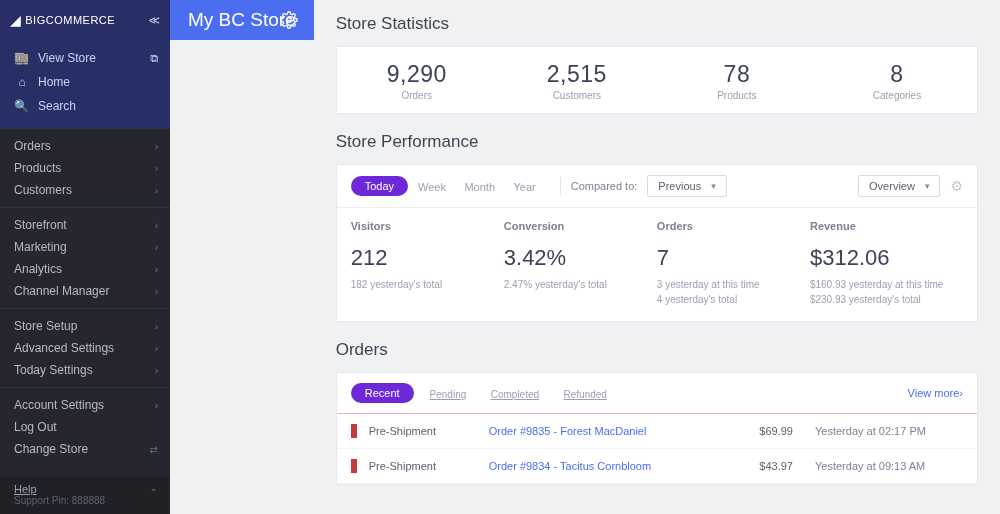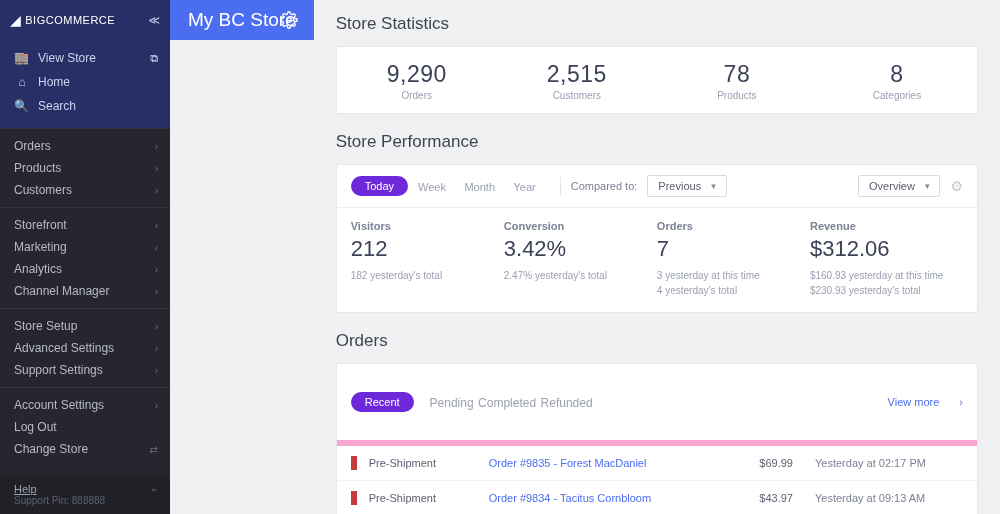--- a/index.html
+++ b/index.html
@@ -37,26 +37,26 @@
 .pill { background: #6d28d9; color: #fff; border-radius: 12px; padding: 4px 14px; font-size: 11px; cursor: pointer; }
 .perf-range span { font-size: 11px; color: #9ba0b0; margin-right: 14px; cursor: pointer; }
 .perf-sep { width: 1px; height: 18px; background: #e2e4eb; }
 .perf-comp { font-size: 11px; color: #7c8194; }
 .dd { border: 1px solid #d9dbe3; padding: 4px 10px; font-size: 11px; color: #5c6070; border-radius: 2px; cursor: pointer; display: inline-flex; align-items: center; gap: 10px; }
 .dd .car { font-size: 9px; color: #888; }
 .perf-right { margin-left: auto; display: flex; align-items: center; gap: 10px; }
 .gear2 { color: #c5c8d2; font-size: 14px; cursor: pointer; }
 .perf-body { display: flex; padding: 12px 14px 14px; }
 .metric { flex: 1; }
-.metric .mlab { font-size: 11px; color: #7c8194; font-weight: 600; margin-bottom: 4px; }
+.metric .mlab { font-size: 11px; color: #7c8194; font-weight: 600; margin-bottom: 13px; }
 .metric .mval { font-size: 22px; color: #3c4257; margin-bottom: 6px; }
 .metric .msub { font-size: 10px; color: #9ba0b0; line-height: 1.5; }
-.orders-head { display: flex; align-items: center; padding: 28px 14px; border-bottom: 6px solid #f9a8d4; gap: 16px; }
-.orders-head .tabs span { font-size: 12px; color: #9ba0b0; margin-right: 0; cursor: pointer; }
-.orders-head .more { margin-left: auto; font-size: 11px; color: #4b6df0; cursor: pointer; display: flex; align-items: center; gap: 20px; justify-content: center; }
+.orders-head { display: flex; align-items: center; padding: 10px 14px; border-bottom: 1px solid #f9a8d4; gap: 16px; }
+.orders-head .tabs span { font-size: 10px; color: #9ba0b0; margin-right: 20px; cursor: pointer; text-decoration: underline; }
+.orders-head .more { margin-left: auto; font-size: 11px; color: #4b6df0; cursor: pointer; display: flex; align-items: center; gap: 0; justify-content: center; }
 .ord-row { display: flex; align-items: center; padding: 10px 14px; border-bottom: 1px solid #f2f3f6; font-size: 11px; }
 .ord-row .sq { width: 6px; height: 14px; margin-right: 12px; }
 .ord-row .status { width: 120px; color: #5c6070; }
 .ord-row .link { color: #4b6df0; flex: 1; cursor: pointer; }
 .ord-row .price { width: 70px; color: #5c6070; text-align: right; }
 .ord-row .when { width: 170px; color: #7c8194; padding-left: 22px; }
 .mt { margin-top: 18px; }
 svg { display: block; }
 </style>
 </head>
@@ -122,21 +122,21 @@
         <div class="sb-group">
           <div class="sb-link">
             <span>Store Setup</span>
             <span class="chev">›</span>
           </div>
           <div class="sb-link">
             <span>Advanced Settings</span>
             <span class="chev">›</span>
           </div>
           <div class="sb-link">
-            <span>Support Settings</span>
+            <span>Today Settings</span>
             <span class="chev">›</span>
           </div>
         </div>
       </div>
     <div class="sb-group">
       <div class="sb-link">
         <span>Account Settings</span>
         <span class="chev">›</span>
       </div>
       <div class="sb-link">

